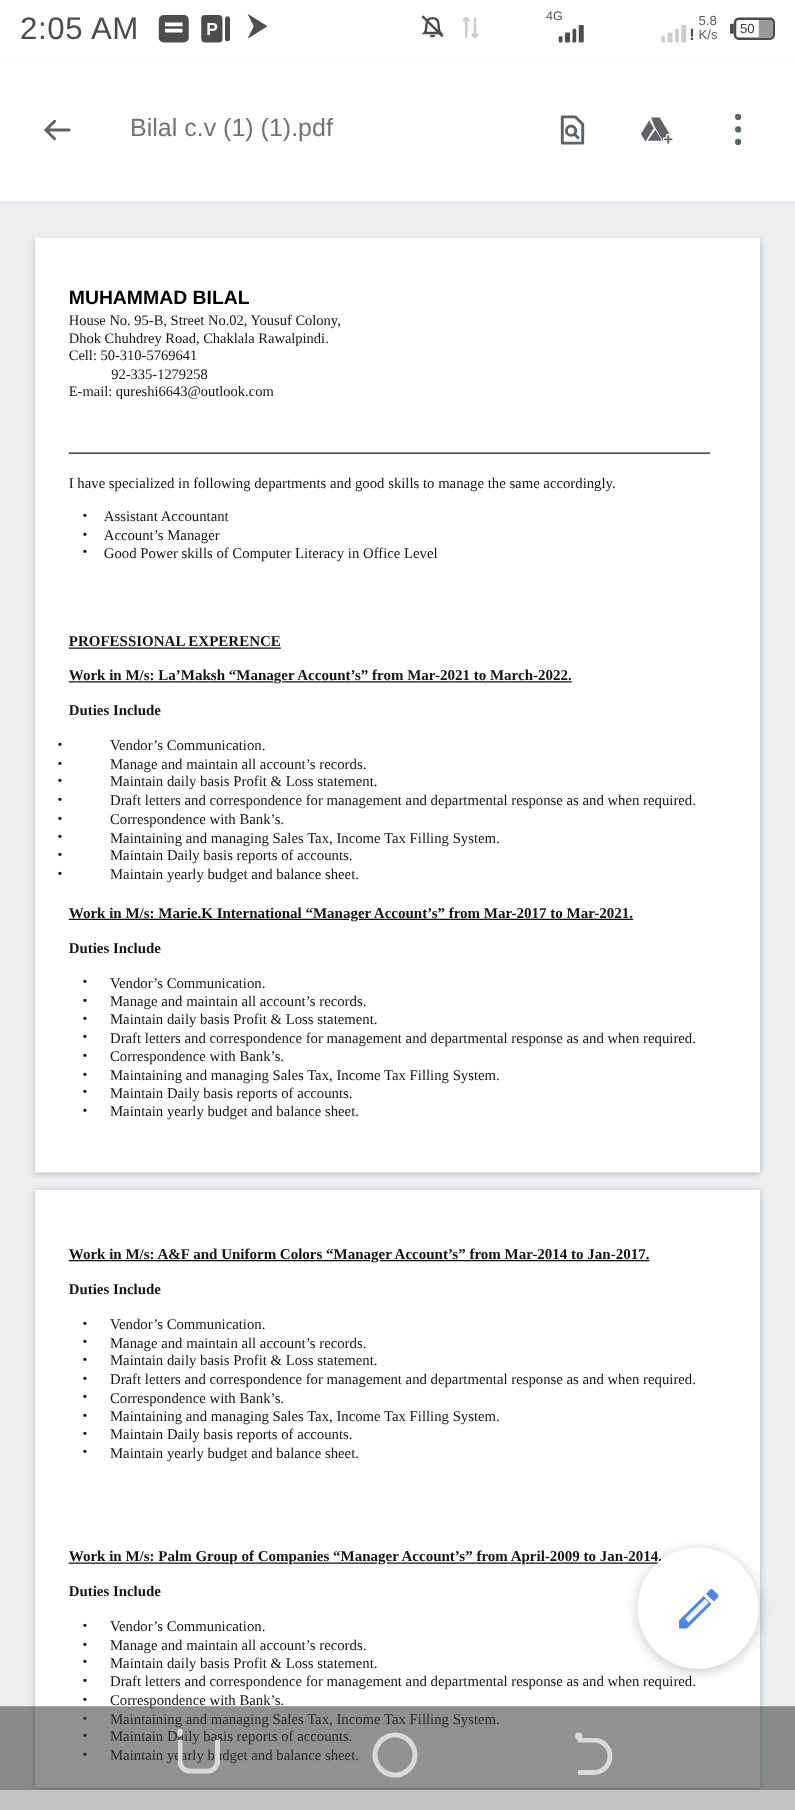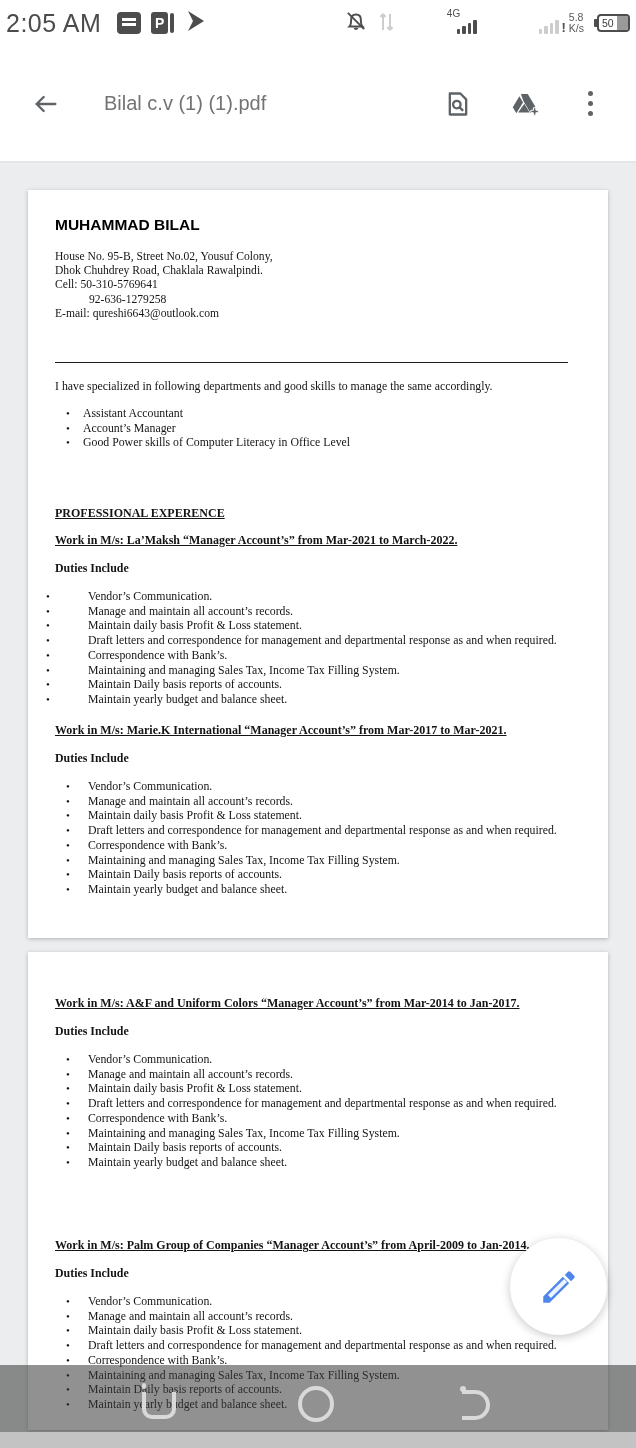--- a/index.html
+++ b/index.html
@@ -1,21 +1,21 @@
 <!DOCTYPE html>
 <html><head>
 <meta charset="utf-8">
 <style>
   * { margin:0; padding:0; box-sizing:border-box; }
   html,body { width:636px; height:1448px; overflow:hidden; }
   body { font-family:"Liberation Sans", sans-serif; background:#ebedee; position:relative; }
 
   
   .status-bar { position:absolute; top:0; left:0; width:636px; height:46px; background:#ffffff;
-                display:flex; align-items:center; justify-content:space-between; padding:0 6px; }
+                display:flex; align-items:center; justify-content:space-between; padding:0 16px; }
   .sb-left, .sb-right { display:flex; align-items:center; gap:10px; }
   .sb-time { font-size:25px; color:#4b4b4b; letter-spacing:0.5px; margin-right:6px; }
   .sb-msg { width:24px; height:22px; background:#4d4d4d; border-radius:4px; position:relative; }
   .sb-msg::before { content:""; position:absolute; left:5px; top:6px; width:14px; height:2.5px;
                     background:#fff; box-shadow:0 5px 0 #fff; }
   .sb-office { display:flex; align-items:center; gap:2px; }
   .sb-office .pbox { width:17px; height:22px; background:#4d4d4d; border-radius:3px; color:#fff;
                      font-size:14px; font-weight:bold; display:flex; align-items:center; justify-content:center; }
   .sb-office .pbar { width:4px; height:20px; background:#4d4d4d; border-radius:2px; }
   .sig { position:relative; width:30px; height:28px;margin-left:42px; }
@@ -178,26 +178,26 @@
           <i></i>
           <i></i>
         </span>
     </div>
   </div>
 </div>
 
 <div class="viewer">
 
   <div class="page page1">
-    <div class="abs doc-name" style="top:26px">MUHAMMAD BILAL</div>
+    <div class="abs doc-name" style="top:40px">MUHAMMAD BILAL</div>
     <div class="abs addr" style="top:60px">
         <div>House No. 95-B, Street No.02, Yousuf Colony,</div>
         <div>Dhok Chuhdrey Road, Chaklala Rawalpindi.</div>
         <div>Cell: 50-310-5769641</div>
-        <div>92-636-1279258</div>
+        <div>92-335-1279258</div>
         <div>E-mail: qureshi6643@outlook.com</div>
       </div>
     <hr class="rule" style="top:172px">
     <div class="abs body-text" style="top:189px">I have specialized in following departments and good skills to manage the same accordingly.</div>
     <ul class="blist skills abs" style="top:216px; left:0; right:20px">
         <li><span class="b">•</span><span class="t">Assistant Accountant</span></li>
         <li><span class="b">•</span><span class="t">Account’s Manager</span></li>
         <li><span class="b">•</span><span class="t">Good Power skills of Computer Literacy in Office Level</span></li>
       </ul>
     <div class="abs sec-head" style="top:316px">PROFESSIONAL EXPERENCE</div>

